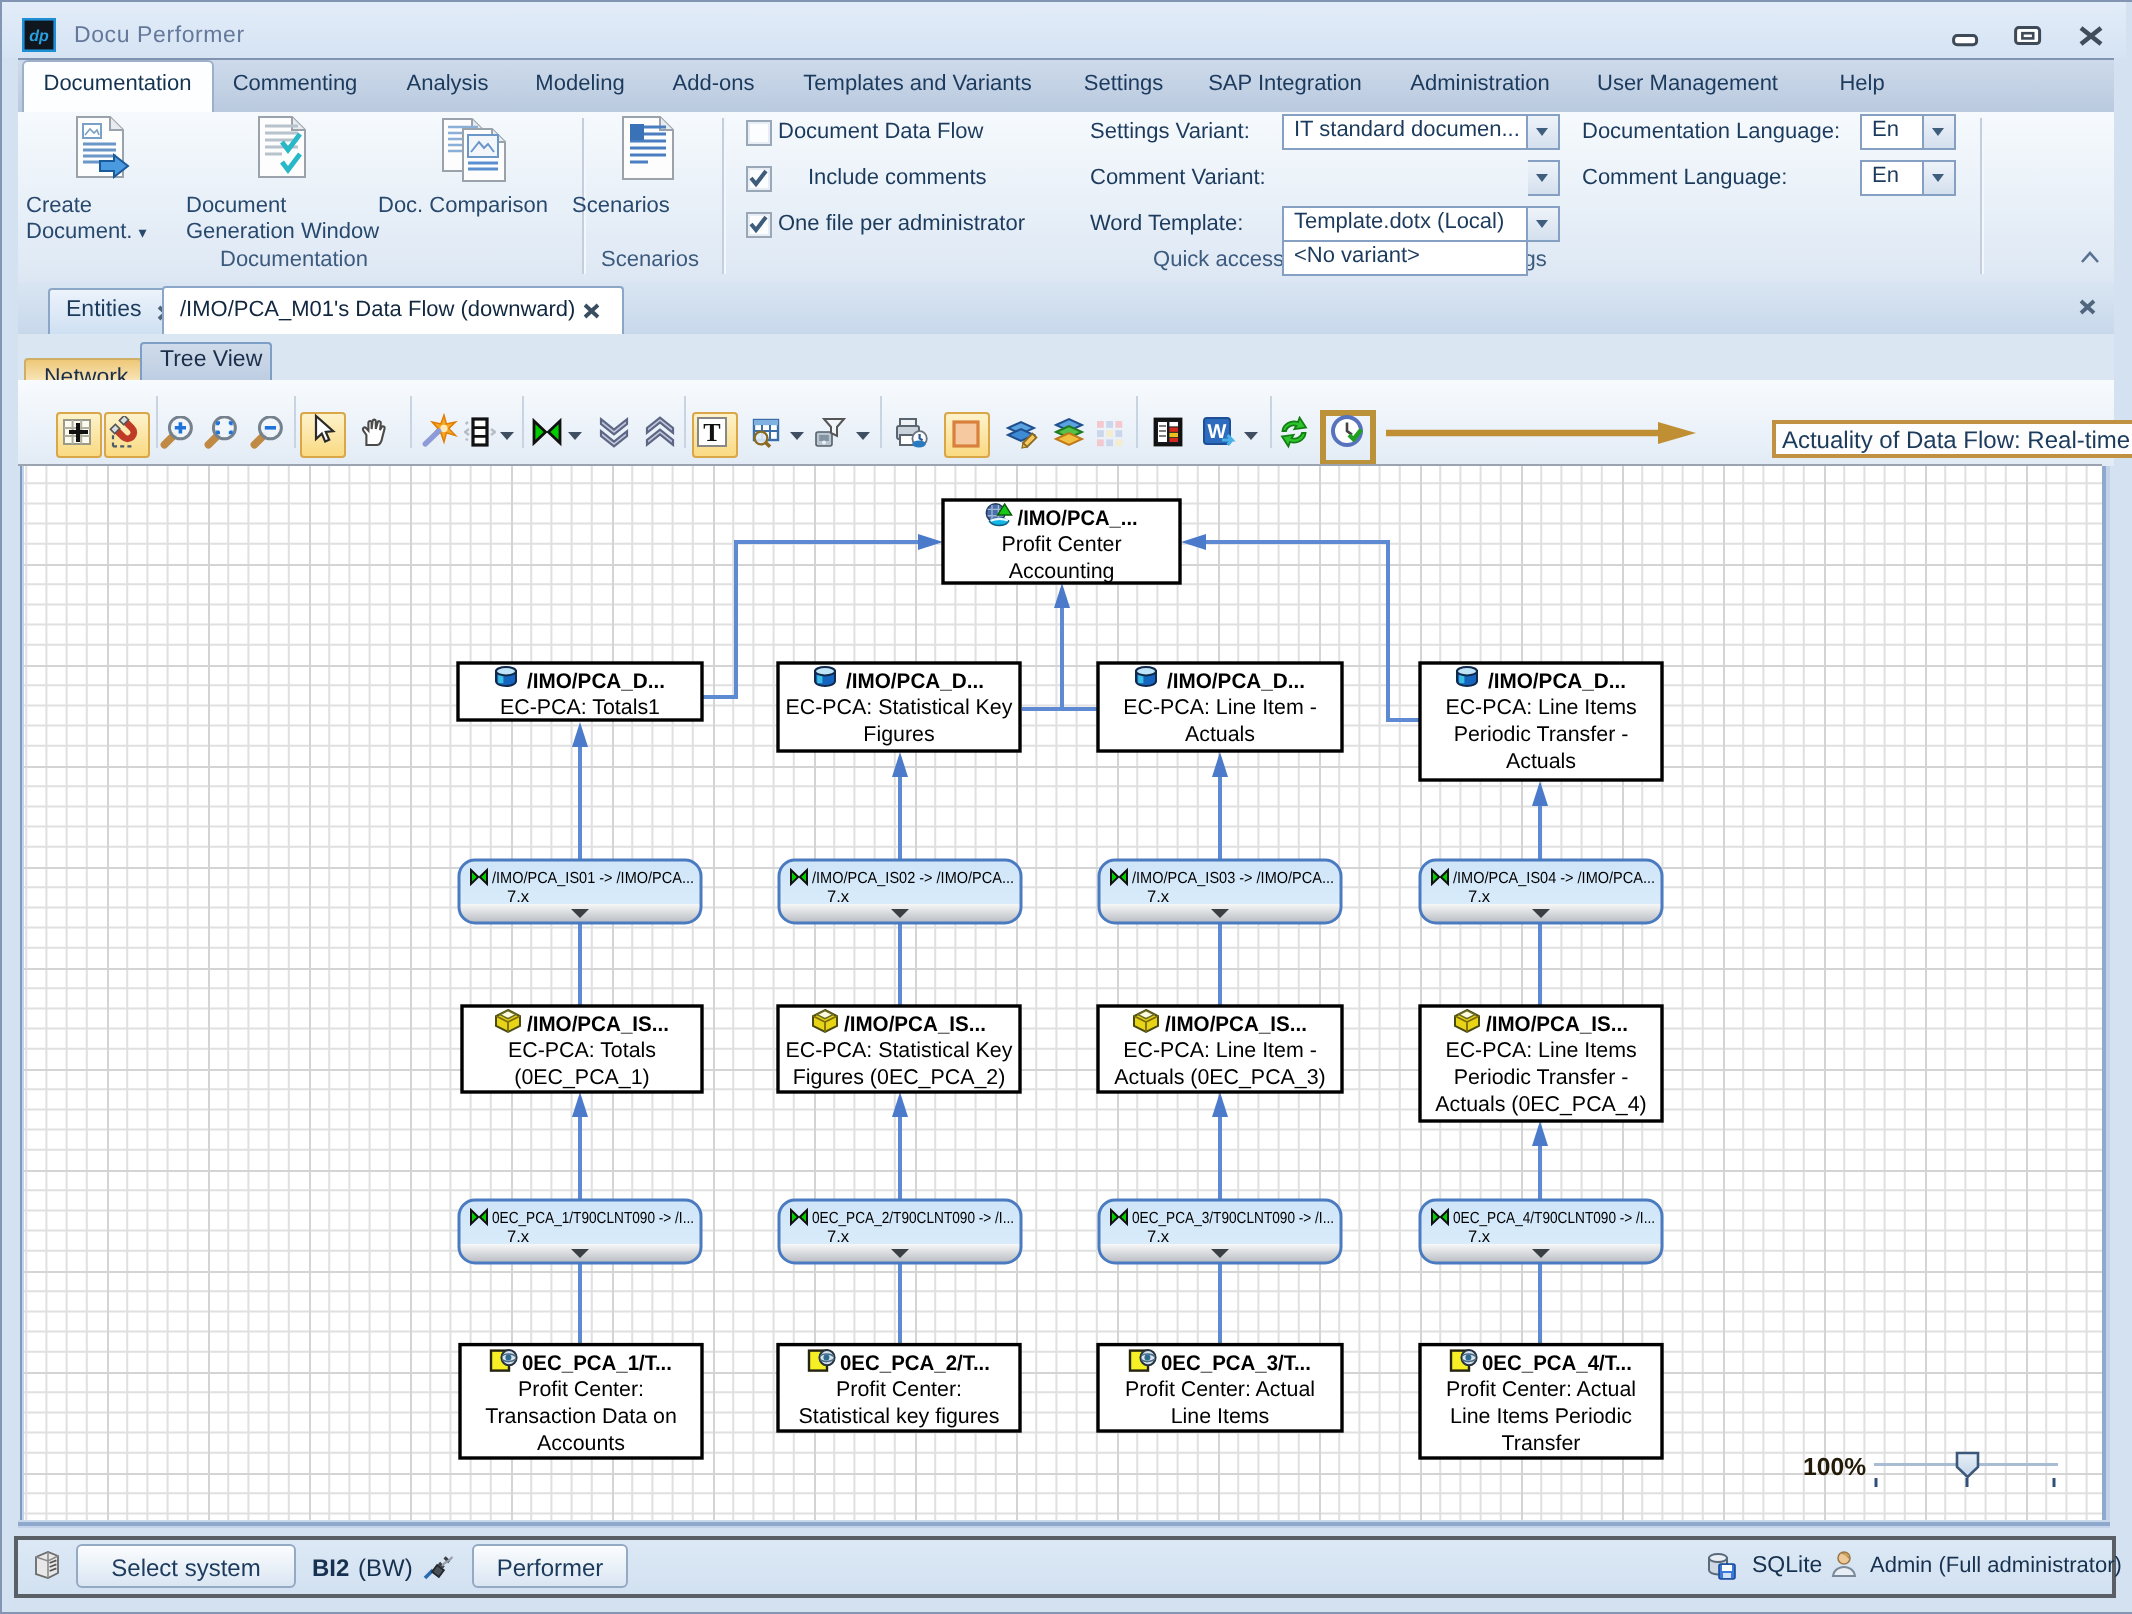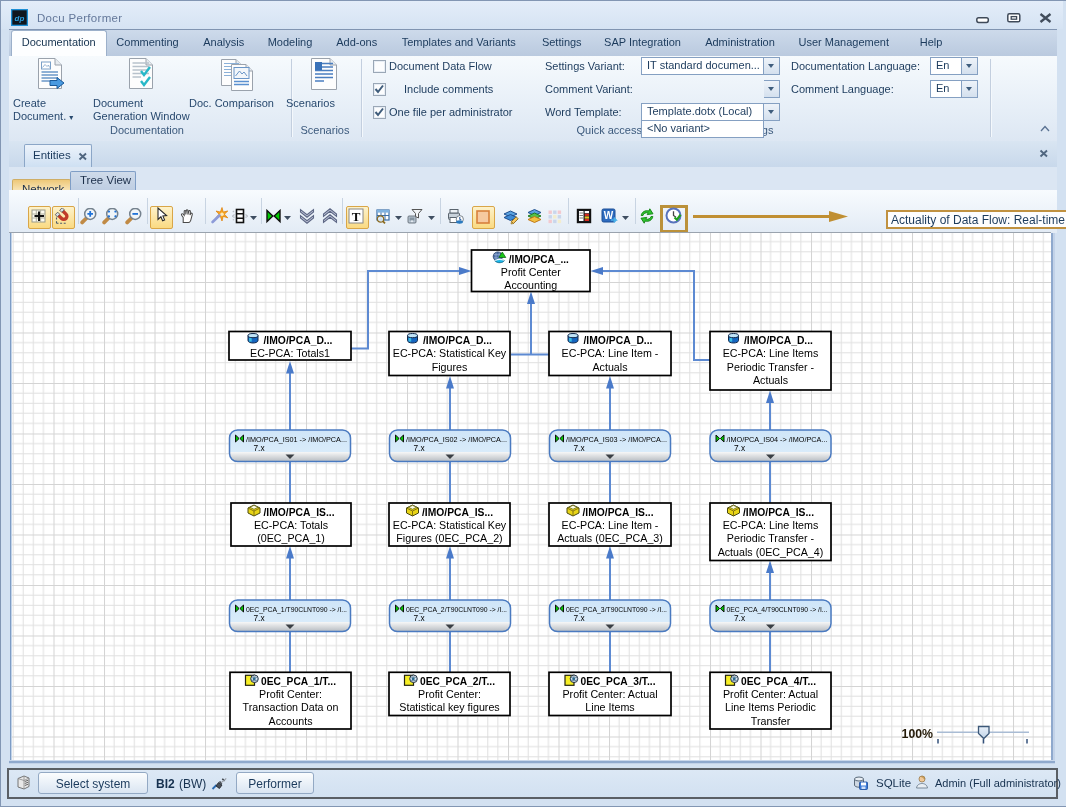--- a/index.html
+++ b/index.html
@@ -153,20 +153,26 @@
     <svg class="abs" style="left:1030px;top:68px" width="12" height="8">
         <path d="M2 7 L6 2.5 L10 7" fill="none" stroke="#5a7292" stroke-width="1.3"></path>
       </svg>
   </div>
 
   <div id="docband">
     <div class="abs" style="left:15px;top:3px;width:66px;height:23px;background:linear-gradient(#ecf3fb,#cddff2);border:1px solid #8ba6c7;border-bottom:none;border-radius:2px 2px 0 0;">
       <div class="abs" style="left:8px;top:4px;font-size:11.5px;color:#1b3a5c;">Entities</div>
       <svg class="abs" style="left:53px;top:7px" width="10" height="9">
           <path d="M1.5 1.5 L8 7.5 M8 1.5 L1.5 7.5" stroke="#50667f" stroke-width="1.9"></path>
+        </svg>
+    </div>
+    <div class="abs" style="left:72px;top:2px;width:229px;height:24px;background:#fff;border:1px solid #8ba6c7;border-bottom:none;border-radius:2px 2px 0 0;">
+      <div class="abs" style="left:8px;top:5px;font-size:11px;color:#10273f;">/IMO/PCA_M01's Data Flow (downward)</div>
+      <svg class="abs" style="left:209px;top:7px" width="10" height="9">
+          <path d="M1.5 1.5 L8 7.5 M8 1.5 L1.5 7.5" stroke="#3b4d61" stroke-width="1.9"></path>
         </svg>
     </div>
     <svg class="abs" style="left:1030px;top:8px" width="10" height="9">
         <path d="M1.5 1.5 L8 7.5 M8 1.5 L1.5 7.5" stroke="#50667f" stroke-width="1.9"></path>
       </svg>
   </div>
 
   <div id="viewband">
     <div class="abs" style="left:3px;top:0;width:57px;height:21px;background:linear-gradient(#eec878,#f7e2b2 45%,#fefdfb 90%);border:1px solid #cfae66;border-bottom:none;border-radius:2px 2px 0 0;margin-top:12px;">
       <div class="abs" style="left:9px;top:3px;font-size:11.5px;color:#1c2f4a;">Network</div>

